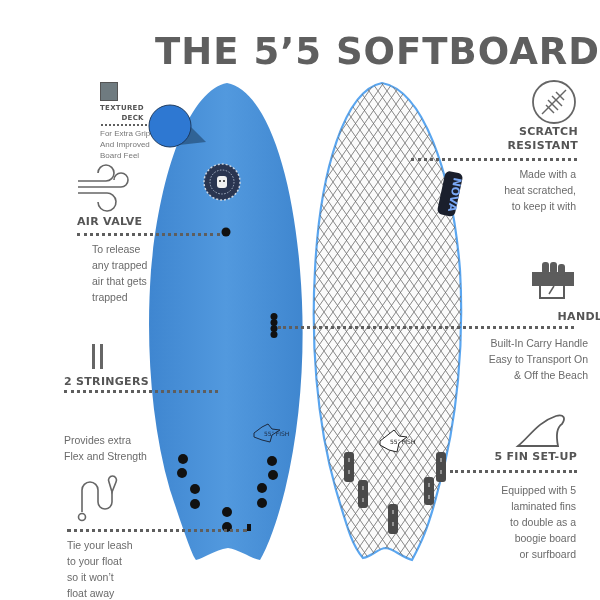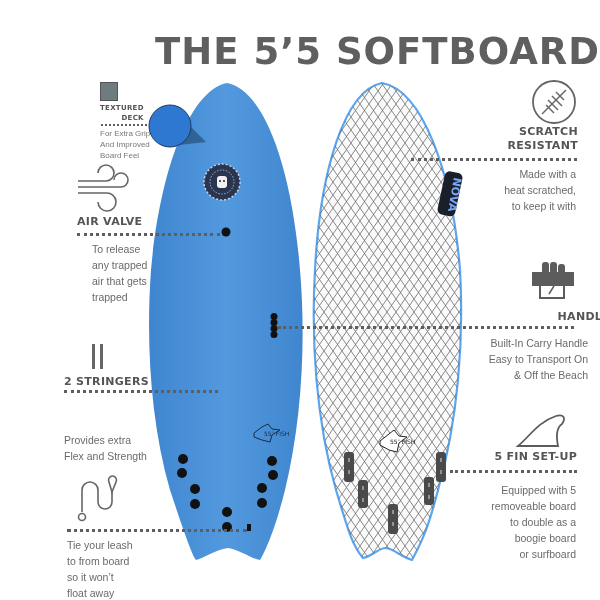--- a/index.html
+++ b/index.html
@@ -157,21 +157,21 @@
 <svg width="50" height="50" style="left:76px;top:474px;">
   <g fill="none" stroke="#666" stroke-width="1.6">
     <path d="M6 38 V16 A8 8 0 0 1 22 16 V28 A7 7 0 0 0 36 28 V18"></path>
     <path d="M36 18 L33 8 A4 4 0 1 1 40 8 Z"></path>
     <circle cx="6" cy="43" r="3.5"></circle>
   </g>
 </svg>
 <div class="dots" style="left:67px;top:529px;width:180px;"></div>
 <div class="desc" style="left:67px;top:537px;">
   <div>Tie your leash</div>
-  <div>to from board</div>
+  <div>to your float</div>
   <div>so it won’t</div>
   <div>float away</div>
 </div>
 
 <svg width="48" height="48" style="left:530px;top:78px;">
   <circle cx="24" cy="24" r="21" fill="none" stroke="#666" stroke-width="1.8"></circle>
   <g stroke="#666" stroke-width="1.4">
     <line x1="12" y1="36" x2="36" y2="12"></line>
     <line x1="18" y1="22" x2="28" y2="32"></line>
       <line x1="22" y1="18" x2="32" y2="28"></line>
@@ -208,17 +208,17 @@
   <div>&amp; Off the Beach</div>
 </div>
 
 <svg width="52" height="34" style="left:516px;top:414px;">
   <path d="M2 32 C14 22 22 8 40 2 C48 0 50 4 46 10 C40 14 40 22 42 32 Z" fill="none" stroke="#5c5c5c" stroke-width="1.8"></path>
 </svg>
 <div class="heading right" style="left:460px;top:450px;width:117px;">5 FIN SET-UP</div>
 <div class="dots" style="left:450px;top:470px;width:127px;"></div>
 <div class="desc right" style="left:470px;top:482px;width:106px;">
   <div>Equipped with 5</div>
-  <div>removeable board</div>
+  <div>laminated fins</div>
   <div>to double as a</div>
   <div>boogie board</div>
   <div>or surfboard</div>
 </div>
 
 </body></html>

